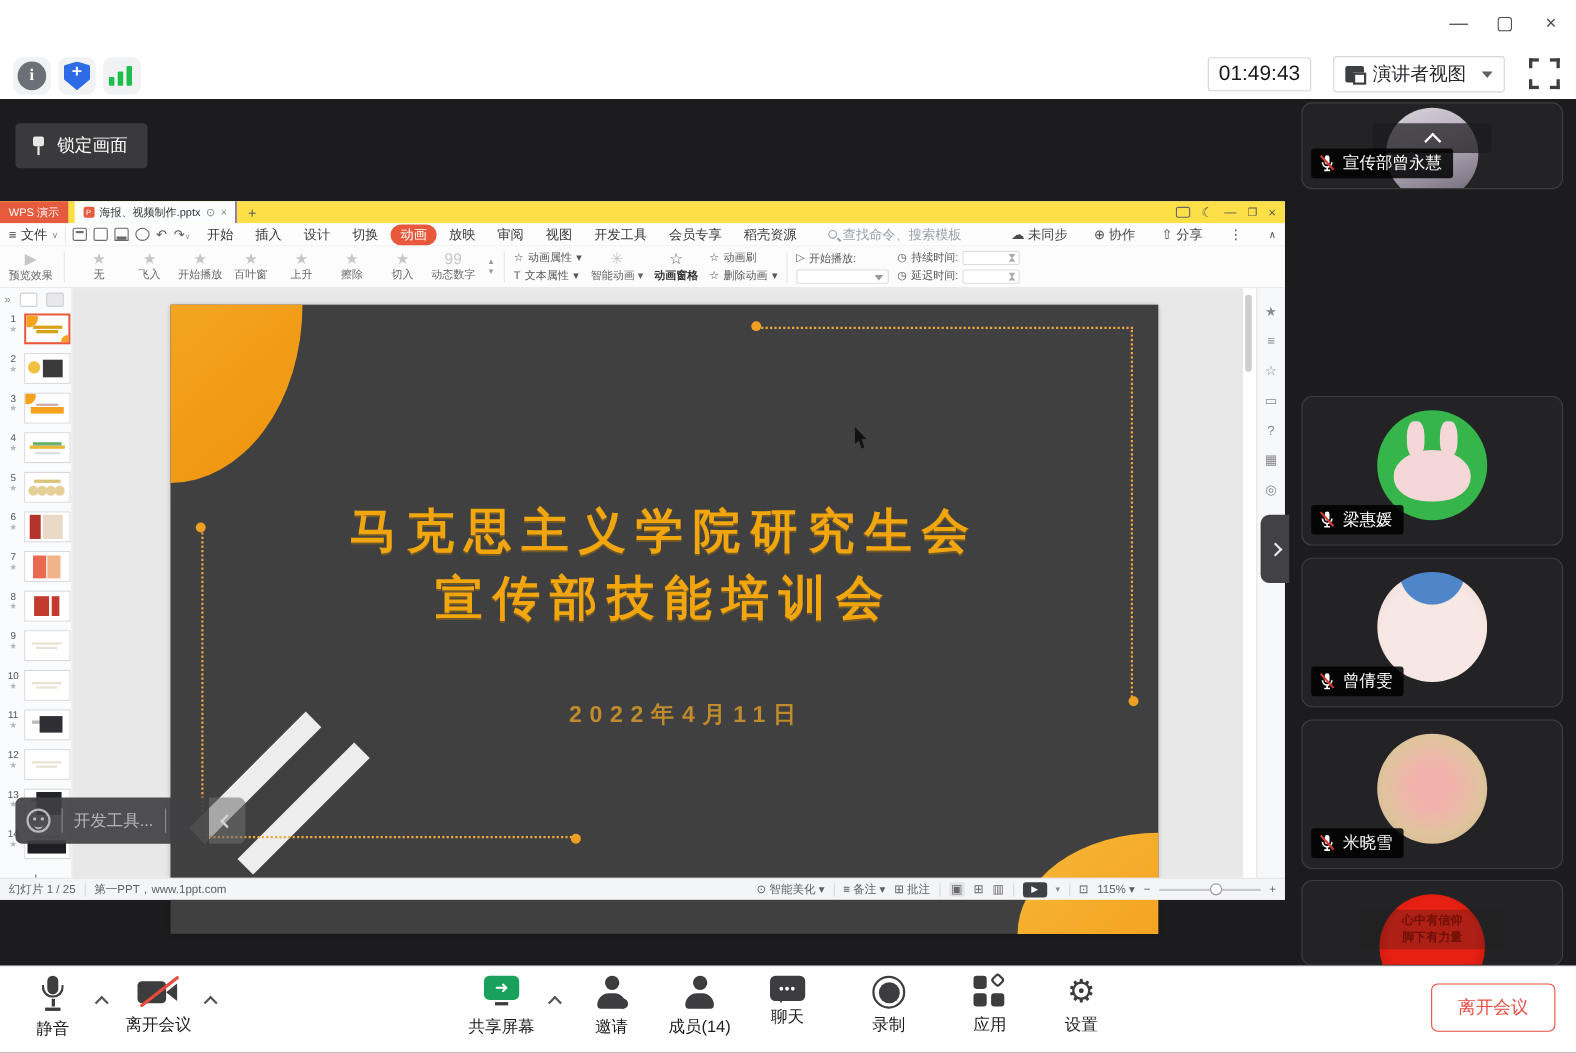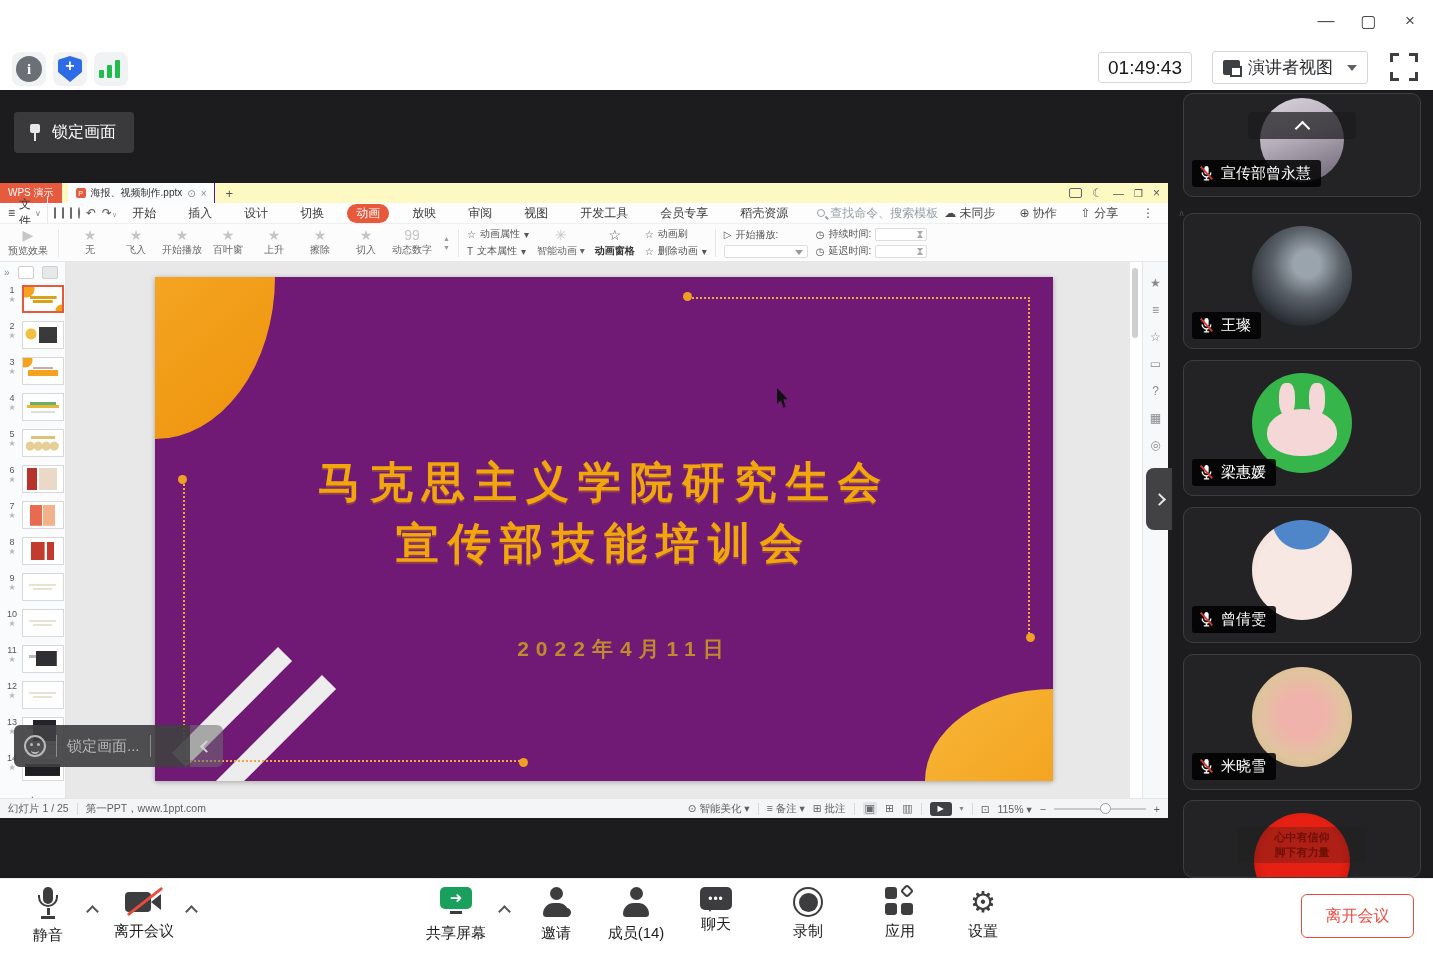--- a/index.html
+++ b/index.html
@@ -46,36 +46,36 @@
   
   #stage{position:absolute;left:0;top:90px;width:1433px;height:788px;background:#1c1c1e;}
   #lockbtn{position:absolute;left:14px;top:22px;height:41px;padding:0 18px 0 14px;background:#3a3a3c;border-radius:4px;
            display:flex;align-items:center;gap:10px;color:#fff;font-size:16px;}
   .pin{width:14px;height:18px;position:relative;}
   .pin::before{content:"";position:absolute;left:2px;top:0;width:10px;height:9px;background:#e8e8e8;border-radius:2px;}
   .pin::after{content:"";position:absolute;left:6px;top:9px;width:2px;height:8px;background:#e8e8e8;}
 
   
   #wps{position:absolute;left:0;top:93px;width:1168px;height:635px;background:#fff;font-size:12px;}
-  #wps-titlebar{position:absolute;left:0;top:0;width:100%;height:20px;background:#fef9c3;display:flex;align-items:center;}
+  #wps-titlebar{position:absolute;left:0;top:0;width:100%;height:20px;background:#fde047;display:flex;align-items:center;}
   .apptab{height:20px;background:#e65a3e;color:#fff;font-size:10px;display:flex;align-items:center;padding:0 8px;}
   .doctab{height:20px;background:#fbfcfd;display:flex;align-items:center;gap:5px;padding:0 8px;font-size:10px;color:#333;border-right:1px solid #4c1d95;margin-left:6px;}
   .doc-ico{width:10px;height:10px;background:#e65a3e;border-radius:2px;color:#fff;font-size:7px;display:flex;align-items:center;justify-content:center;}
   .tabx{color:#888;font-size:10px;}
   .plus{color:#555;font-size:13px;margin-left:10px;}
   #wps-tb-right{margin-left:auto;display:flex;align-items:center;gap:10px;padding-right:8px;color:#555;}
   .mini-win{width:13px;height:10px;border:1.5px solid #666;border-radius:2px;}
   #wps-menubar{position:absolute;left:0;top:20px;width:100%;height:21px;display:flex;align-items:center;gap:6px;padding:0 8px;background:#fdfdfe;border-bottom:1px solid #efefef;font-size:12px;color:#3a3a3c;}
   .filebtn{display:flex;align-items:center;gap:4px;padding-right:6px;border-right:1px solid #e8e8e8;}
   .mico{width:13px;height:12px;border:1.5px solid #6a6a6a;border-radius:2px;display:inline-block;}
   .mico.save{background:linear-gradient(#6a6a6a 0 0) center 2px/7px 2px no-repeat;}
   .mico.print{border-radius:2px 2px 0 0;background:linear-gradient(#6a6a6a 0 0) center bottom/9px 3px no-repeat;}
   .mico.prev{border-radius:50%;}
   .undo{font-size:12px;color:#555;}
-  #menu-items{display:flex;align-items:flex-end;gap:14px;}
+  #menu-items{display:flex;align-items:flex-end;gap:2px;}
   .menu-item{padding:1px 9px;border-radius:10px;cursor:default;white-space:nowrap;}
   .menu-item.active{background:#e8593c;color:#fff;}
   .searchbox{display:flex;align-items:center;gap:5px;color:#9aa0a6;margin-left:14px;white-space:nowrap;}
   .glass{width:8px;height:8px;border:1.5px solid #9aa0a6;border-radius:50%;position:relative;}
   .glass::after{content:"";position:absolute;left:7px;top:7px;width:4px;height:1.5px;background:#9aa0a6;transform:rotate(45deg);}
   #wps-mb-right{margin-left:auto;display:flex;align-items:center;gap:24px;color:#4a4a4a;white-space:nowrap;}
 
   #ribbon{position:absolute;left:0;top:41px;width:100%;height:38px;background:#fcfcfd;border-bottom:1px solid #e7e7e9;
           display:flex;align-items:center;padding:0 6px;gap:8px;}
   .rsep{width:1px;height:28px;background:#e7e7e9;}
@@ -111,21 +111,21 @@
   .art-a5{background:radial-gradient(circle at 18% 62%,#e6cf96 0 4px,transparent 5px),radial-gradient(circle at 38% 62%,#e6cf96 0 4px,transparent 5px),radial-gradient(circle at 58% 62%,#e6cf96 0 4px,transparent 5px),radial-gradient(circle at 78% 62%,#e6cf96 0 4px,transparent 5px),linear-gradient(#d9c27a 0 0) center 28%/60% 3px no-repeat,#fff;}
   .art-a6{background:linear-gradient(#b5332a 0 0) 12% 50%/26% 86% no-repeat,linear-gradient(#ead9c6 0 0) 74% 50%/46% 86% no-repeat,#fff;}
   .art-a7{background:linear-gradient(#e86a50 0 0) 24% 50%/30% 80% no-repeat,linear-gradient(#f2b38a 0 0) 70% 50%/30% 80% no-repeat,#fff;}
   .art-a8{background:linear-gradient(#c23b2e 0 0) 30% 50%/34% 70% no-repeat,linear-gradient(#c23b2e 0 0) 74% 50%/18% 70% no-repeat,#fff;}
   .art-a11{background:linear-gradient(#2f2f33 0 0) 66% 46%/52% 58% no-repeat,linear-gradient(#bbb 0 0) 18% 40%/20% 3px no-repeat,#fff;}
   .art-a13{background:linear-gradient(#23242a 0 0) 62% 50%/58% 82% no-repeat,linear-gradient(#999 0 0) 16% 36%/18% 3px no-repeat,#fff;}
   .art-a14{background:linear-gradient(#1e1e22 0 0) 50% 74%/88% 46% no-repeat,linear-gradient(#ccc 0 0) center 22%/60% 3px no-repeat,#fff;}
   .addslide{width:100%;text-align:center;color:#777;font-size:15px;margin-top:2px;}
 
   #canvas{position:absolute;left:66px;top:79px;width:1064px;height:536px;background:#e8e8e8;}
-  #slide{position:absolute;left:89px;top:15px;width:898px;height:504px;background:#701a75;box-shadow:0 1px 5px rgba(0,0,0,.3);overflow:hidden;}
+  #slide{position:absolute;left:89px;top:15px;width:898px;height:572px;background:#404040;box-shadow:0 1px 5px rgba(0,0,0,.3);overflow:hidden;}
   .qc-tl{position:absolute;left:-120px;top:-162px;width:240px;height:324px;border-radius:50%;background:linear-gradient(140deg,#f8b637,#ef930c);}
   .qc-br{position:absolute;right:-128px;bottom:-92px;width:256px;height:184px;border-radius:50%;background:linear-gradient(140deg,#f8b637,#ef930c);}
   .dot-l1{position:absolute;left:533px;top:20px;width:342px;height:340px;border-top:2px dotted #efa83e;border-right:2px dotted #efa83e;}
   .dot-l2{position:absolute;left:28px;top:203px;width:341px;height:282px;border-left:2px dotted #efa83e;border-bottom:2px dotted #efa83e;}
   .odot{position:absolute;width:9px;height:9px;border-radius:50%;background:#efa024;}
   .stripe{position:absolute;width:150px;height:20px;background:#ededed;transform:rotate(-45deg);}
   .slide-title{position:absolute;left:0;width:100%;text-align:center;font-weight:bold;color:#f2a60d;
                font-size:43px;letter-spacing:9px;text-shadow:0 2px 0 rgba(205,135,5,.35);white-space:nowrap;}
   .slide-date{position:absolute;left:0;width:100%;text-align:center;font-weight:bold;color:#c08b2d;font-size:21px;letter-spacing:7px;margin-left:20px;}
 
@@ -575,63 +575,49 @@
               <span class="zknob"></span>
             </span>
           <span>+</span>
         </div>
       </div>
     </div>
 
     <div id="chatbar">
       <span class="face"></span>
       <span class="vdiv"></span>
-      <span class="chat-ph">锁定画面...</span>
+      <span class="chat-ph">开发工具...</span>
       <span class="vdiv"></span>
     </div>
     <div id="chattab">
         <span class="chev left"></span>
       </div>
 
     <div id="collapse-handle">
         <span class="chev right"></span>
       </div>
     <div id="cursor"></div>
 
     <div id="sidebar">
-        <div class="tile" style="top: 3px; height: 104px; padding-left: 48px;">
+        <div class="tile" style="top: 3px; height: 79px; padding-left: 48px;">
     <div class="avatar av-0" style="height: 84px; width: 84px; top: 4px;"></div>
     <div class="collapse-pill" style="display: flex;">
             <span class="chev up"></span>
           </div>
     <div class="namebadge">
       <svg width="17" height="17" viewBox="0 0 16 16">
         <rect x="6" y="1" width="4" height="8" rx="2" fill="#fff"></rect>
         <path d="M4 7 a4 4.2 0 0 0 8 0" stroke="#fff" stroke-width="1.4" fill="none"></path>
         <line x1="8" y1="11.5" x2="8" y2="14" stroke="#fff" stroke-width="1.4"></line>
         <line x1="5.5" y1="14" x2="10.5" y2="14" stroke="#fff" stroke-width="1.4"></line>
         <line x1="2.5" y1="1.5" x2="13.5" y2="13.5" stroke="#d93a2f" stroke-width="1.8"></line>
       </svg>
       <span class="pname">宣传部曾永慧</span>
     </div>
   </div>
-        <div class="tile" style="top: 123px; height: 136px;">
-    <div class="avatar av-1" style="height: 100px; width: 100px; top: 12px;"></div>
-
-    <div class="namebadge">
-      <svg width="17" height="17" viewBox="0 0 16 16">
-        <rect x="6" y="1" width="4" height="8" rx="2" fill="#fff"></rect>
-        <path d="M4 7 a4 4.2 0 0 0 8 0" stroke="#fff" stroke-width="1.4" fill="none"></path>
-        <line x1="8" y1="11.5" x2="8" y2="14" stroke="#fff" stroke-width="1.4"></line>
-        <line x1="5.5" y1="14" x2="10.5" y2="14" stroke="#fff" stroke-width="1.4"></line>
-        <line x1="2.5" y1="1.5" x2="13.5" y2="13.5" stroke="#d93a2f" stroke-width="1.8"></line>
-      </svg>
-      <span class="pname">王璨</span>
-    </div>
-  </div>
         <div class="tile" style="top: 270px; height: 136px;">
     <div class="avatar av-2" style="height: 100px; width: 100px; top: 12px;"></div>
 
     <div class="namebadge">
       <svg width="17" height="17" viewBox="0 0 16 16">
         <rect x="6" y="1" width="4" height="8" rx="2" fill="#fff"></rect>
         <path d="M4 7 a4 4.2 0 0 0 8 0" stroke="#fff" stroke-width="1.4" fill="none"></path>
         <line x1="8" y1="11.5" x2="8" y2="14" stroke="#fff" stroke-width="1.4"></line>
         <line x1="5.5" y1="14" x2="10.5" y2="14" stroke="#fff" stroke-width="1.4"></line>
         <line x1="2.5" y1="1.5" x2="13.5" y2="13.5" stroke="#d93a2f" stroke-width="1.8"></line>

